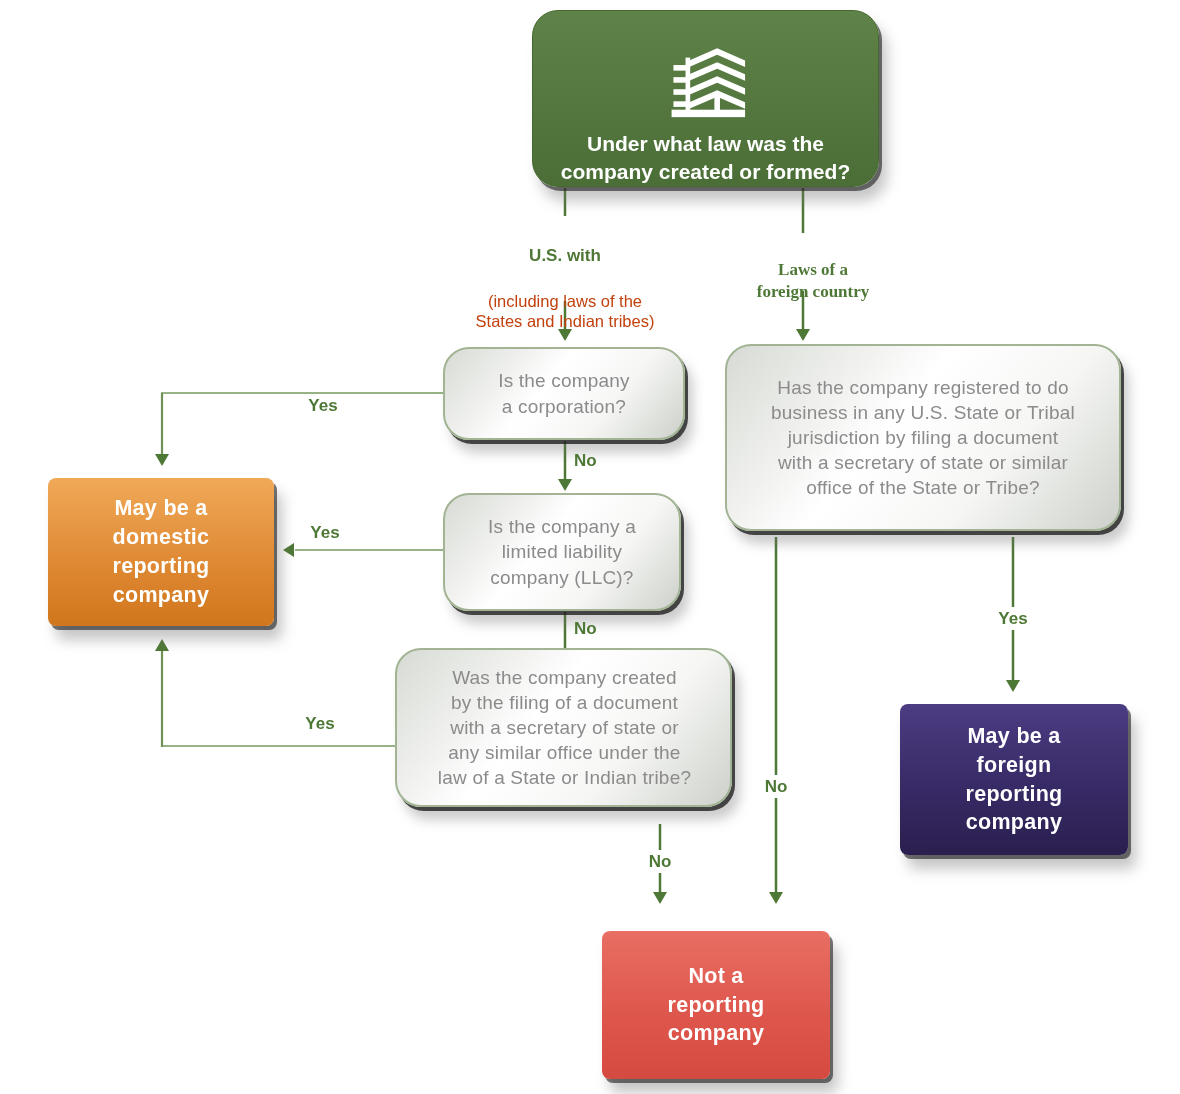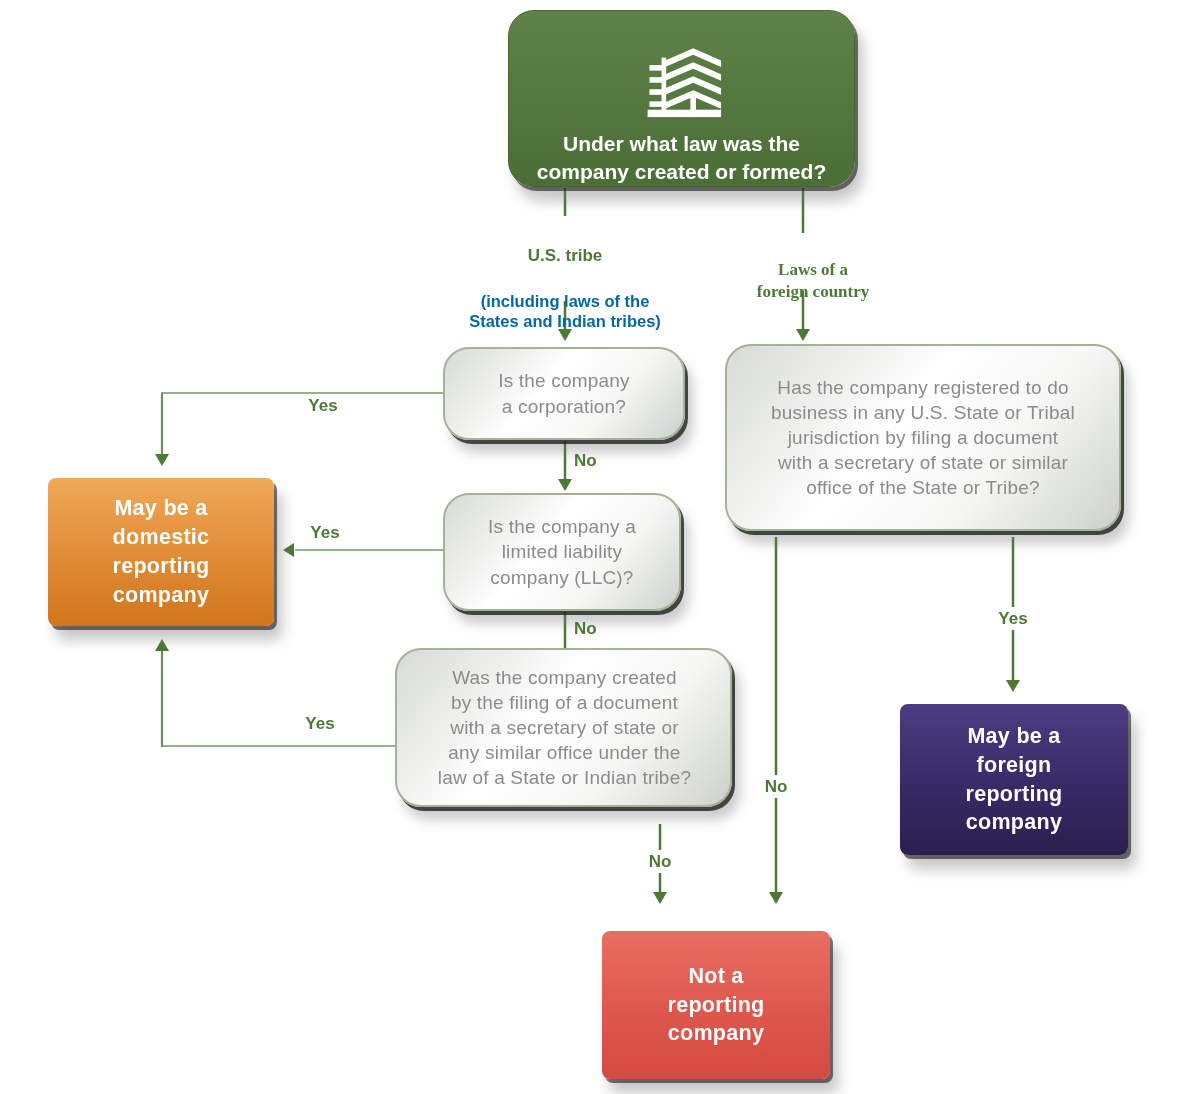--- a/index.html
+++ b/index.html
@@ -29,29 +29,30 @@
   .outcome-domestic { background:linear-gradient(#f0a958,#e08a35 55%,#d0761c); }
   .outcome-foreign  { background:linear-gradient(#4c3c82,#382a66 55%,#2a1f4e); }
   .outcome-not      { background:linear-gradient(#e96e63,#de574d 55%,#d54a40); }
 
   .root-node {
     background:linear-gradient(#5e8247,#4a6e36);
     border:1px solid #46682f; border-radius:26px;
     color:#ffffff; font-weight:bold; font-size:21px; line-height:1.32;
     flex-direction:column; gap:4px; padding:12px 18px;
     box-shadow:3px 4px 0 rgba(28,28,28,0.6), 8px 14px 14px rgba(110,110,110,0.4);
+    margin-left:24px;
   }
   .root-node .icon { display:block; }
 
   .branch-label {
     position:absolute; text-align:center; color:#4e7836;
     font-weight:bold; font-size:17px; line-height:1.25; white-space:pre-line;
   }
   .branch-sub {
-    color:#0369a1; font-weight:bold; font-size:16.5px; margin-top:3px;
+    color:#c2410c; font-weight:normal; font-size:16.5px; margin-top:3px;
     line-height:1.25; white-space:pre-line;
   }
   .edge-label {
     position:absolute; color:#4e7836; font-weight:bold; font-size:17px;
     text-align:center; line-height:1;
   }
   .on-line { background:#ffffff; padding:3px 0; }
 </style>
 </head>
 <body>
@@ -110,21 +111,21 @@
           <rect x="59" y="62" width="6" height="16"></rect>
           <rect x="13" y="76" width="79" height="8"></rect>
         </g>
       </svg>
     </span>
     <div>Under what law was the
 company created or formed?</div>
   </div>
 
   <div class="branch-label" style="left:425px; top:224px; width:280px;">
-    <div>U.S. tribe</div>
+    <div>U.S. with</div>
     <div class="branch-sub">(including laws of the
 States and Indian tribes)</div>
   </div>
   <div class="branch-label" style="left:723px; top:238px; width:180px;font-family:Liberation Serif, serif;">
     <div>Laws of a
 foreign country</div>
   </div>
 
   <div class="node q" style="left:443px; top:347px; width:242px; height:93px;">Is the company
 a corporation?</div>

